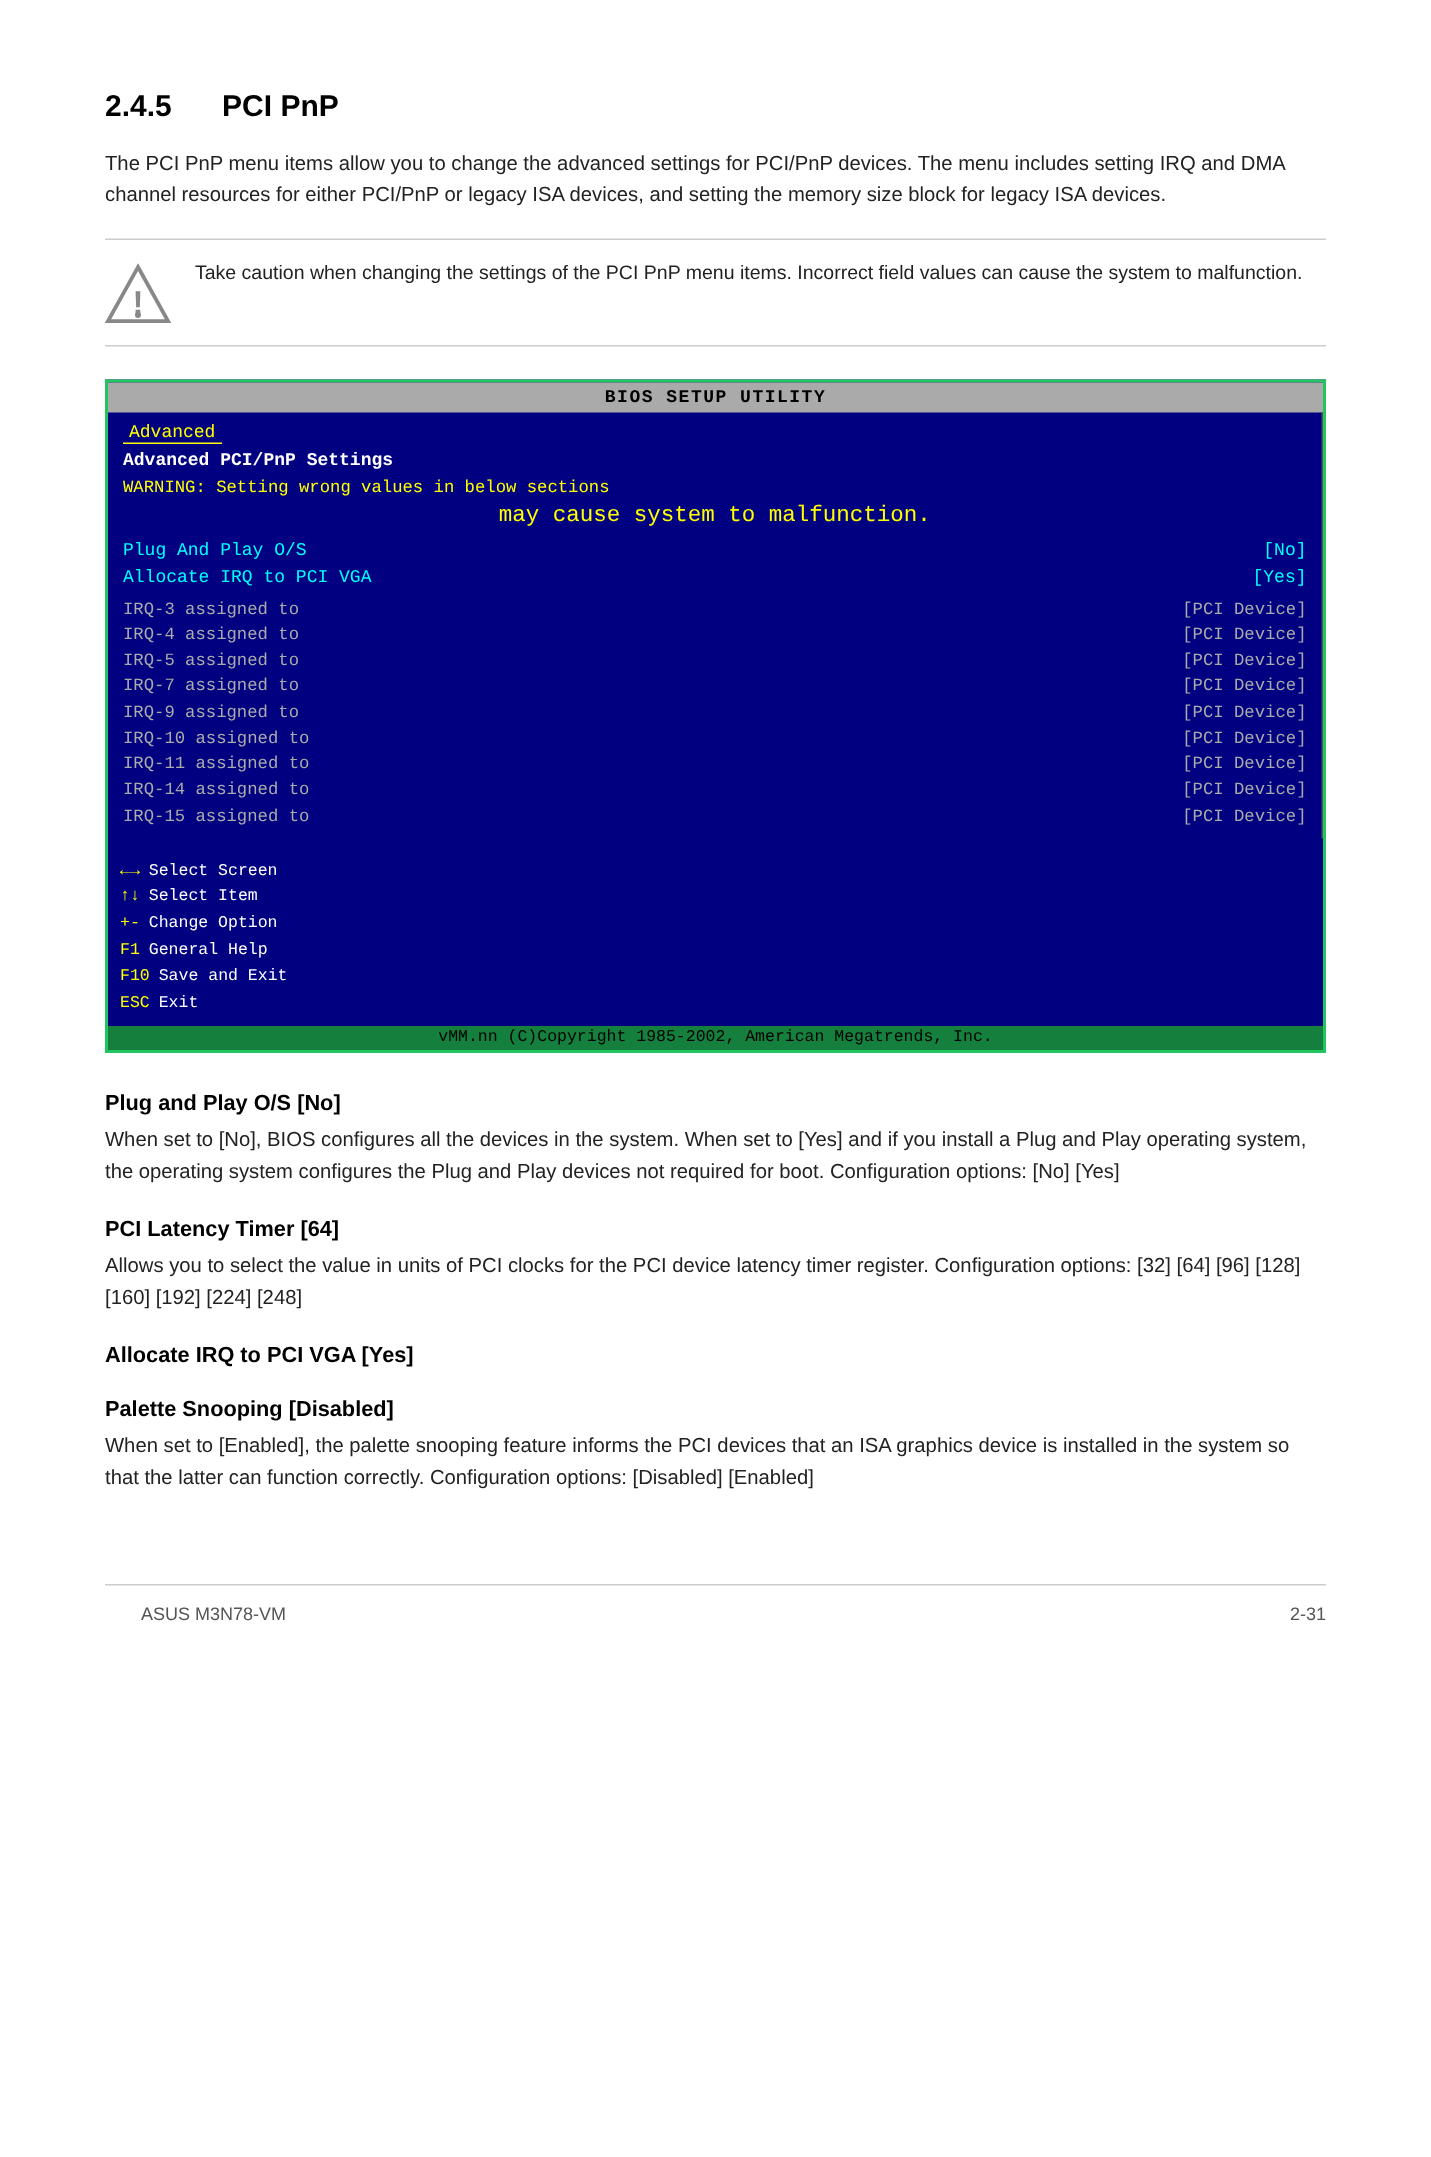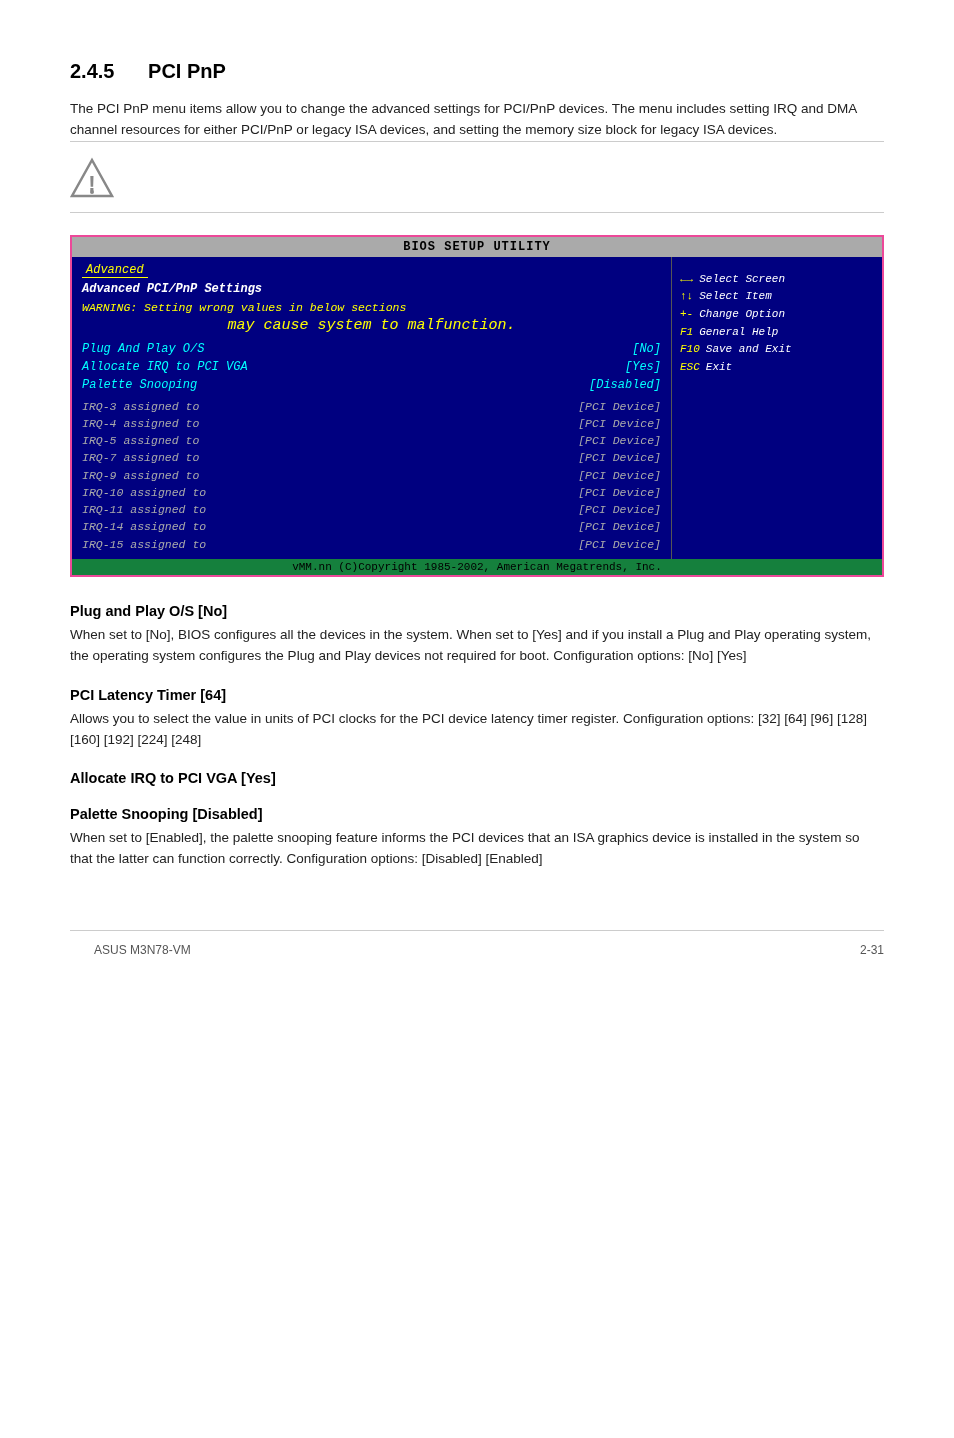--- a/index.html
+++ b/index.html
@@ -22,20 +22,21 @@
     }
     .section-heading .number {
       margin-right: 28px;
     }
 
     
     .body-text {
       font-size: 13.5px;
       line-height: 1.55;
       color: #222;
+      margin-bottom: 18px;
     }
 
     
     .warning-box {
       display: flex;
       align-items: flex-start;
       border-top: 1px solid #ccc;
       border-bottom: 1px solid #ccc;
       padding: 12px 0;
       margin-bottom: 22px;
@@ -49,39 +50,38 @@
     }
     .warning-text {
       font-size: 13px;
       line-height: 1.55;
       color: #222;
     }
 
     
     .bios-screenshot {
       background: #000080;
-      border: 2px solid #ec4899;
+      border: 2px solid #22c55e;
       margin-bottom: 26px;
       font-family: 'Courier New', Courier, monospace;
       font-size: 12px;
     }
     .bios-title-bar {
       background: #aaaaaa;
       color: #000;
       text-align: center;
       padding: 3px 0;
       font-family: 'Courier New', Courier, monospace;
       font-size: 12px;
       font-weight: bold;
       letter-spacing: 1px;
     }
     .bios-body {
       display: flex;
-      flex-direction: row;
-      font-style: italic;
+      flex-direction: column;
     }
     .bios-left {
       flex: 1;
       padding: 6px 10px 6px 10px;
       border-right: 1px solid #555;
     }
     .bios-right {
       width: 210px;
       padding: 6px 8px;
       color: #ccc;
@@ -195,20 +195,21 @@
 </div>
 
 <div class="body-text">The PCI PnP menu items allow you to change the advanced settings for PCI/PnP devices. The menu includes setting IRQ and DMA channel resources for either PCI/PnP or legacy ISA devices, and setting the memory size block for legacy ISA devices.</div>
 
 <div class="warning-box">
   <svg class="warning-icon" viewBox="0 0 44 44">
     <polygon points="22,4 42,40 2,40" fill="none" stroke="#888" stroke-width="2.5"></polygon>
     <text x="22" y="35" text-anchor="middle" font-size="22" font-weight="bold" fill="#888">!</text>
     <circle cx="22" cy="36" r="2" fill="#888"></circle>
   </svg>
+  <div class="warning-text">Take caution when changing the settings of the PCI PnP menu items. Incorrect field values can cause the system to malfunction.</div>
 </div>
 
 <div class="bios-screenshot">
   <div class="bios-title-bar">BIOS SETUP UTILITY</div>
   <div class="bios-body">
 
     <div class="bios-left">
       <div class="bios-tab-row">
         <span class="bios-tab">Advanced</span>
       </div>
@@ -218,24 +219,20 @@
 
       <div>
         <div class="bios-setting-row">
           <span class="bios-setting-label">Plug And Play O/S</span>
           <span class="bios-setting-value">[No]</span>
         </div>
         <div class="bios-setting-row">
           <span class="bios-setting-label">Allocate IRQ to PCI VGA</span>
           <span class="bios-setting-value">[Yes]</span>
         </div>
-        <div class="bios-setting-row">
-          <span class="bios-setting-label">Palette Snooping</span>
-          <span class="bios-setting-value">[Disabled]</span>
-        </div>
       </div>
       <div style="margin-top:4px;">
         <div class="bios-irq-row">
           <span class="bios-irq-label">IRQ-3  assigned to</span>
           <span class="bios-irq-value">[PCI Device]</span>
         </div>
         <div class="bios-irq-row">
           <span class="bios-irq-label">IRQ-4  assigned to</span>
           <span class="bios-irq-value">[PCI Device]</span>
         </div>

